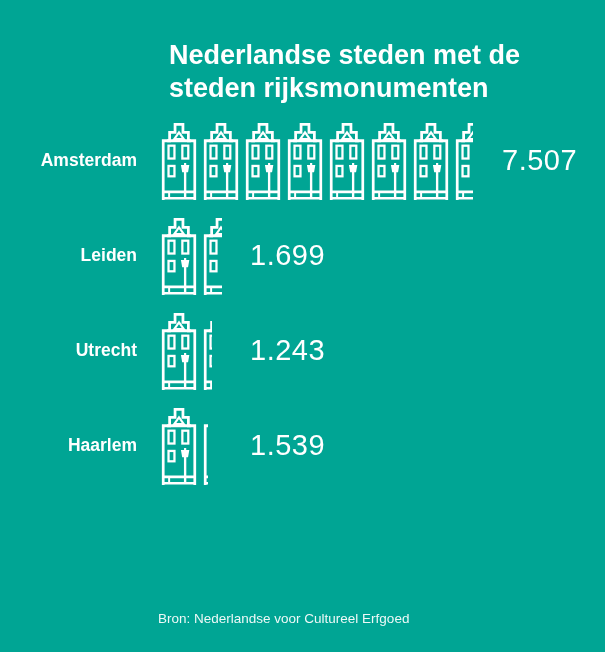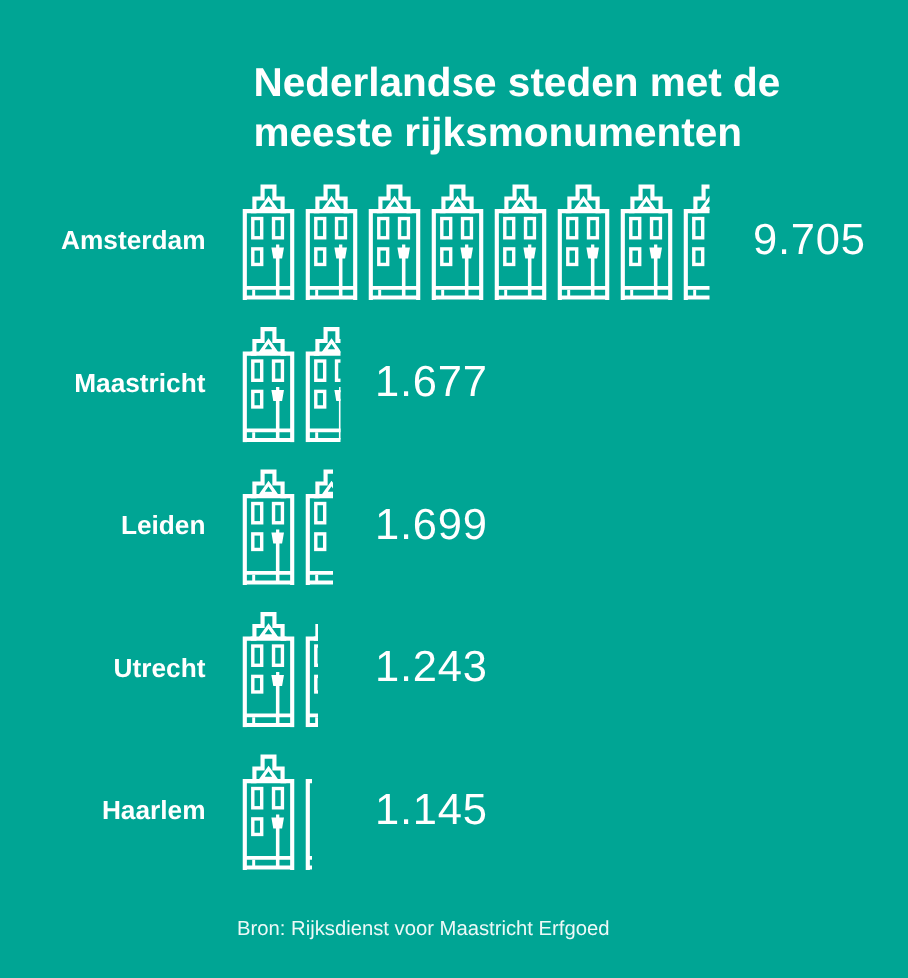--- a/index.html
+++ b/index.html
@@ -38,21 +38,21 @@
       <line x1="24.2" y1="42.5" x2="24.2" y2="45.5" stroke-width="2.2"></line>
       <path d="M20.9 45.3 H27.5 L26.5 51.2 H21.9 Z" fill="#ffffff" stroke-width="1.6"></path>
       <line x1="24.2" y1="51" x2="24.2" y2="78" stroke-width="2.4"></line>
       <line x1="2" y1="71.8" x2="34" y2="71.8" stroke-width="2.6"></line>
       <line x1="2" y1="78.3" x2="34" y2="78.3" stroke-width="2.6"></line>
       <line x1="8" y1="73" x2="8" y2="78" stroke-width="2"></line>
     </g>
   </symbol>
 </svg>
 
-<h1 class="title"><span>Nederlandse steden met de</span><br><span>meeste rijksmonumenten</span></h1>
+<h1 class="title"><span>Nederlandse steden met de</span><br><span>steden rijksmonumenten</span></h1>
 
 <div id="rows">
     <div class="row">
       <div class="city">Amsterdam</div>
       <div class="bar">
         <svg class="house" viewBox="0 0 36 80" width="36" height="79">
           <use href="#canal-house"></use>
         </svg>
         <svg class="house" viewBox="0 0 36 80" width="36" height="79">
           <use href="#canal-house"></use>
@@ -73,37 +73,21 @@
           <use href="#canal-house"></use>
         </svg>
         <div class="slot">
           <div class="clip" style="width:18.3px">
             <svg class="house" viewBox="0 0 36 80" width="36" height="79">
               <use href="#canal-house"></use>
             </svg>
           </div>
         </div>
       </div>
-      <div class="val">9.705</div>
-    </div>
-    <div class="row">
-      <div class="city">Maastricht</div>
-      <div class="bar">
-        <svg class="house" viewBox="0 0 36 80" width="36" height="79">
-          <use href="#canal-house"></use>
-        </svg>
-        <div class="slot">
-          <div class="clip" style="width:24.4px">
-            <svg class="house" viewBox="0 0 36 80" width="36" height="79">
-              <use href="#canal-house"></use>
-            </svg>
-          </div>
-        </div>
-      </div>
-      <div class="val">1.677</div>
+      <div class="val">7.507</div>
     </div>
     <div class="row">
       <div class="city">Leiden</div>
       <div class="bar">
         <svg class="house" viewBox="0 0 36 80" width="36" height="79">
           <use href="#canal-house"></use>
         </svg>
         <div class="slot">
           <div class="clip" style="width:19.4px">
             <svg class="house" viewBox="0 0 36 80" width="36" height="79">
@@ -137,17 +121,17 @@
           <use href="#canal-house"></use>
         </svg>
         <div class="slot">
           <div class="clip" style="width:5.2px">
             <svg class="house" viewBox="0 0 36 80" width="36" height="79">
               <use href="#canal-house"></use>
             </svg>
           </div>
         </div>
       </div>
-      <div class="val">1.145</div>
+      <div class="val">1.539</div>
     </div>
   </div>
 
-<div class="source">Bron: Rijksdienst voor Maastricht Erfgoed</div>
+<div class="source">Bron: Nederlandse voor Cultureel Erfgoed</div>
 
 </body></html>

